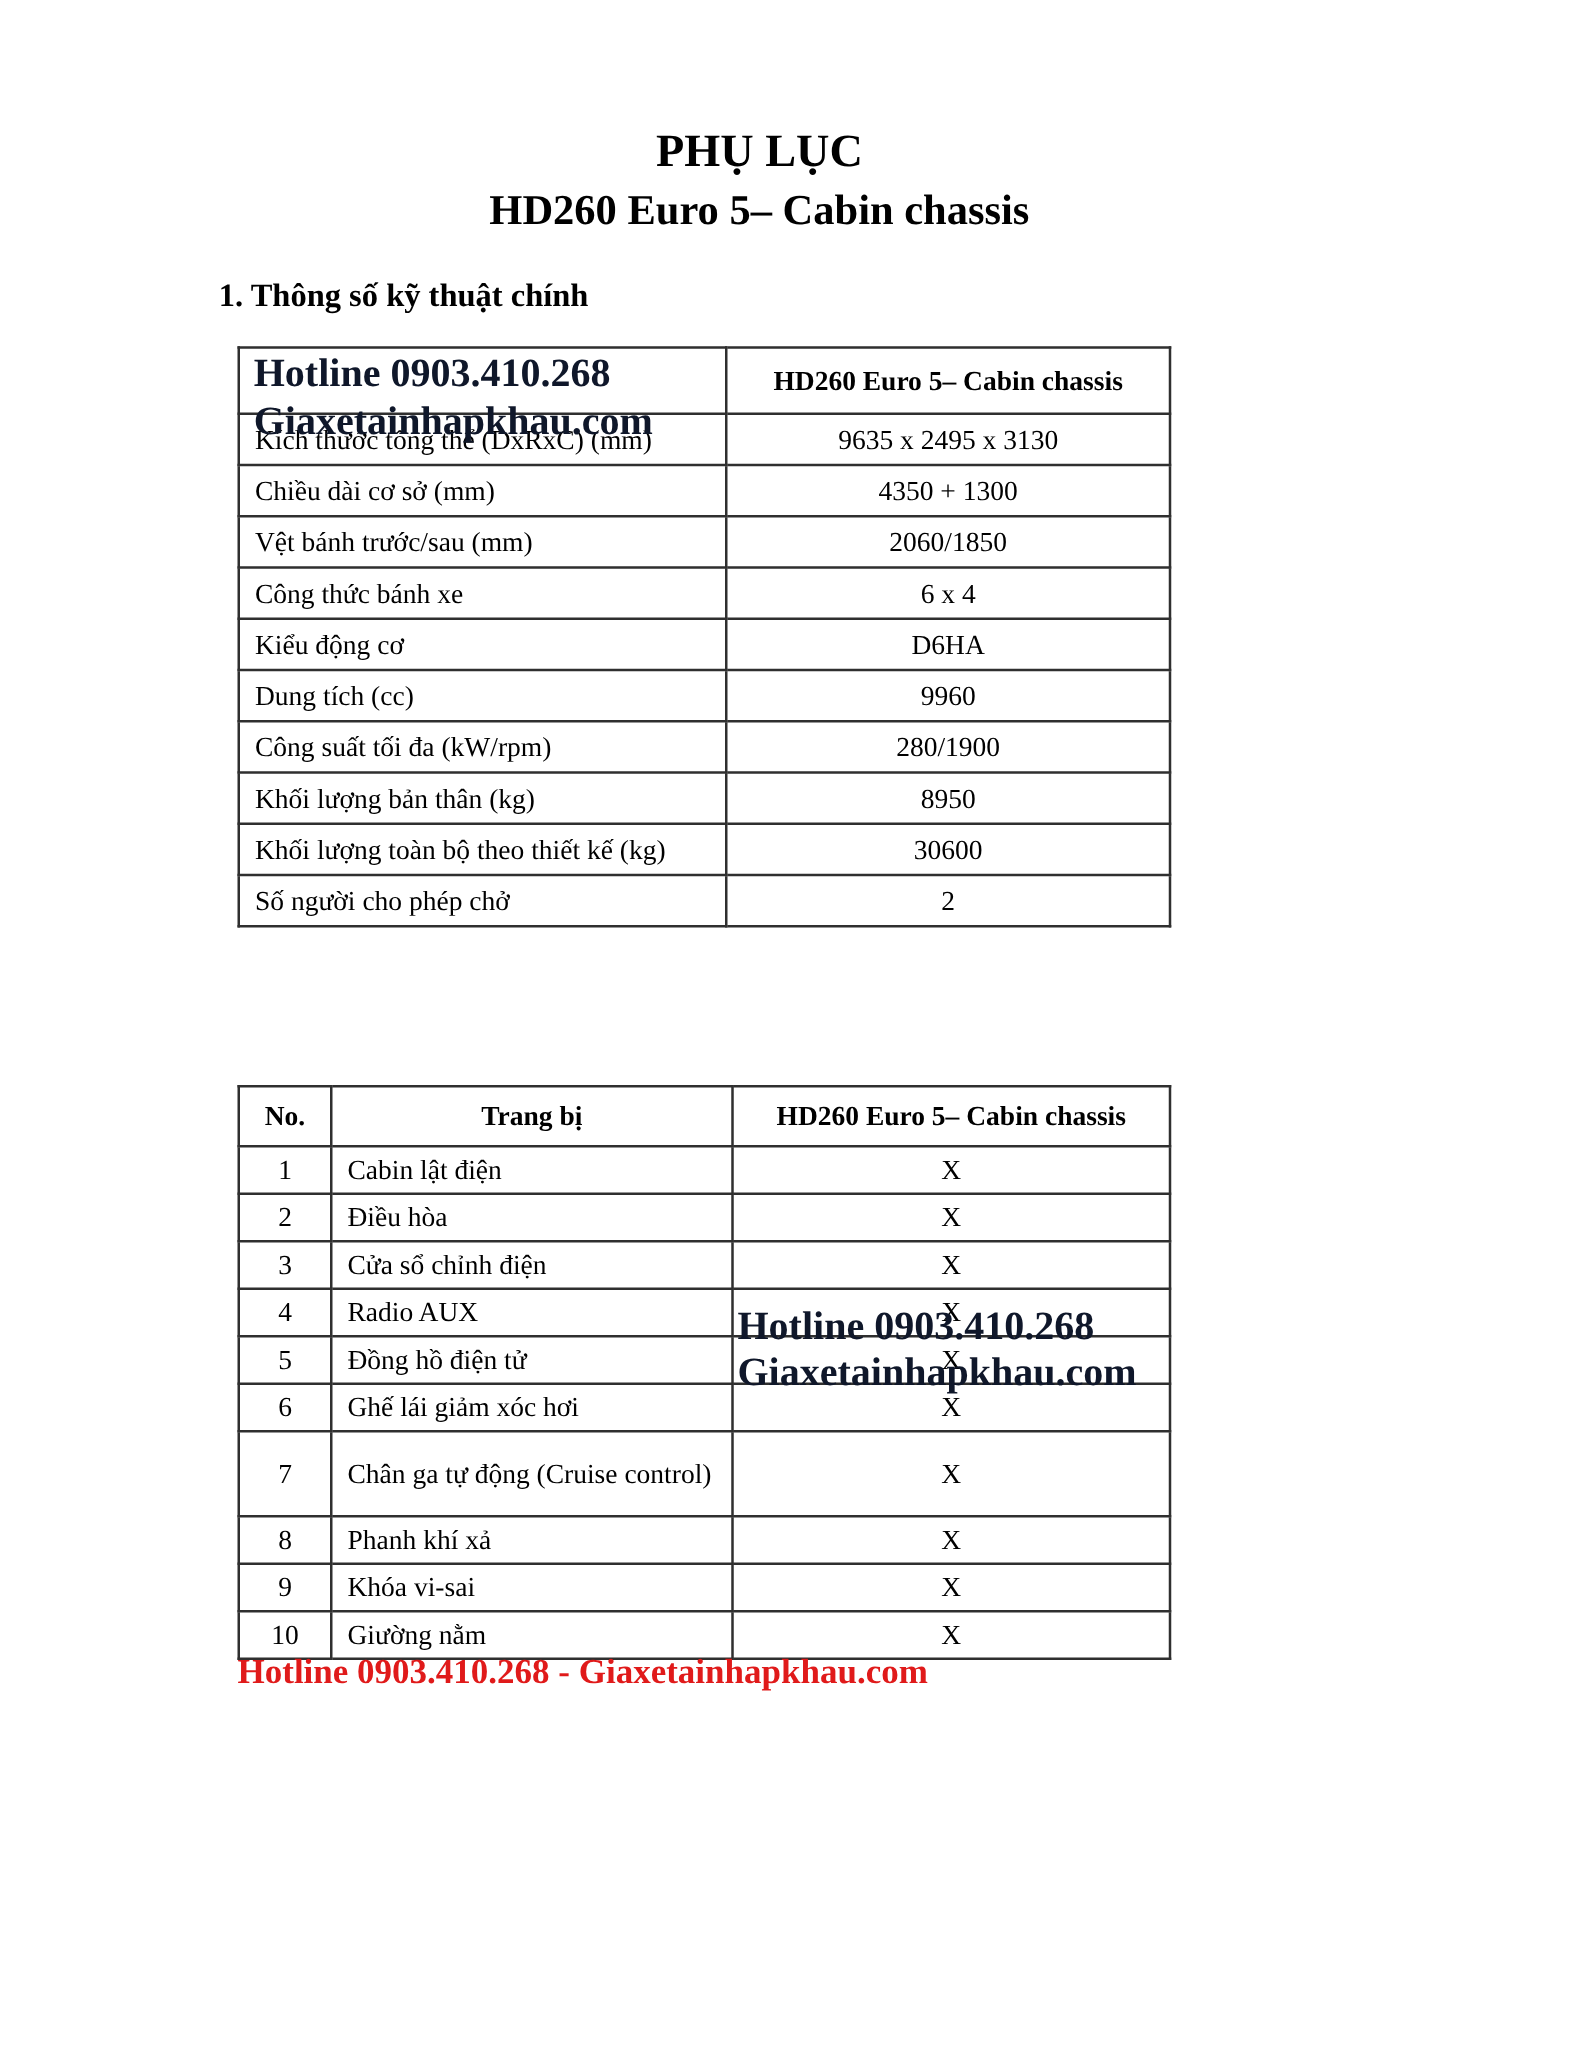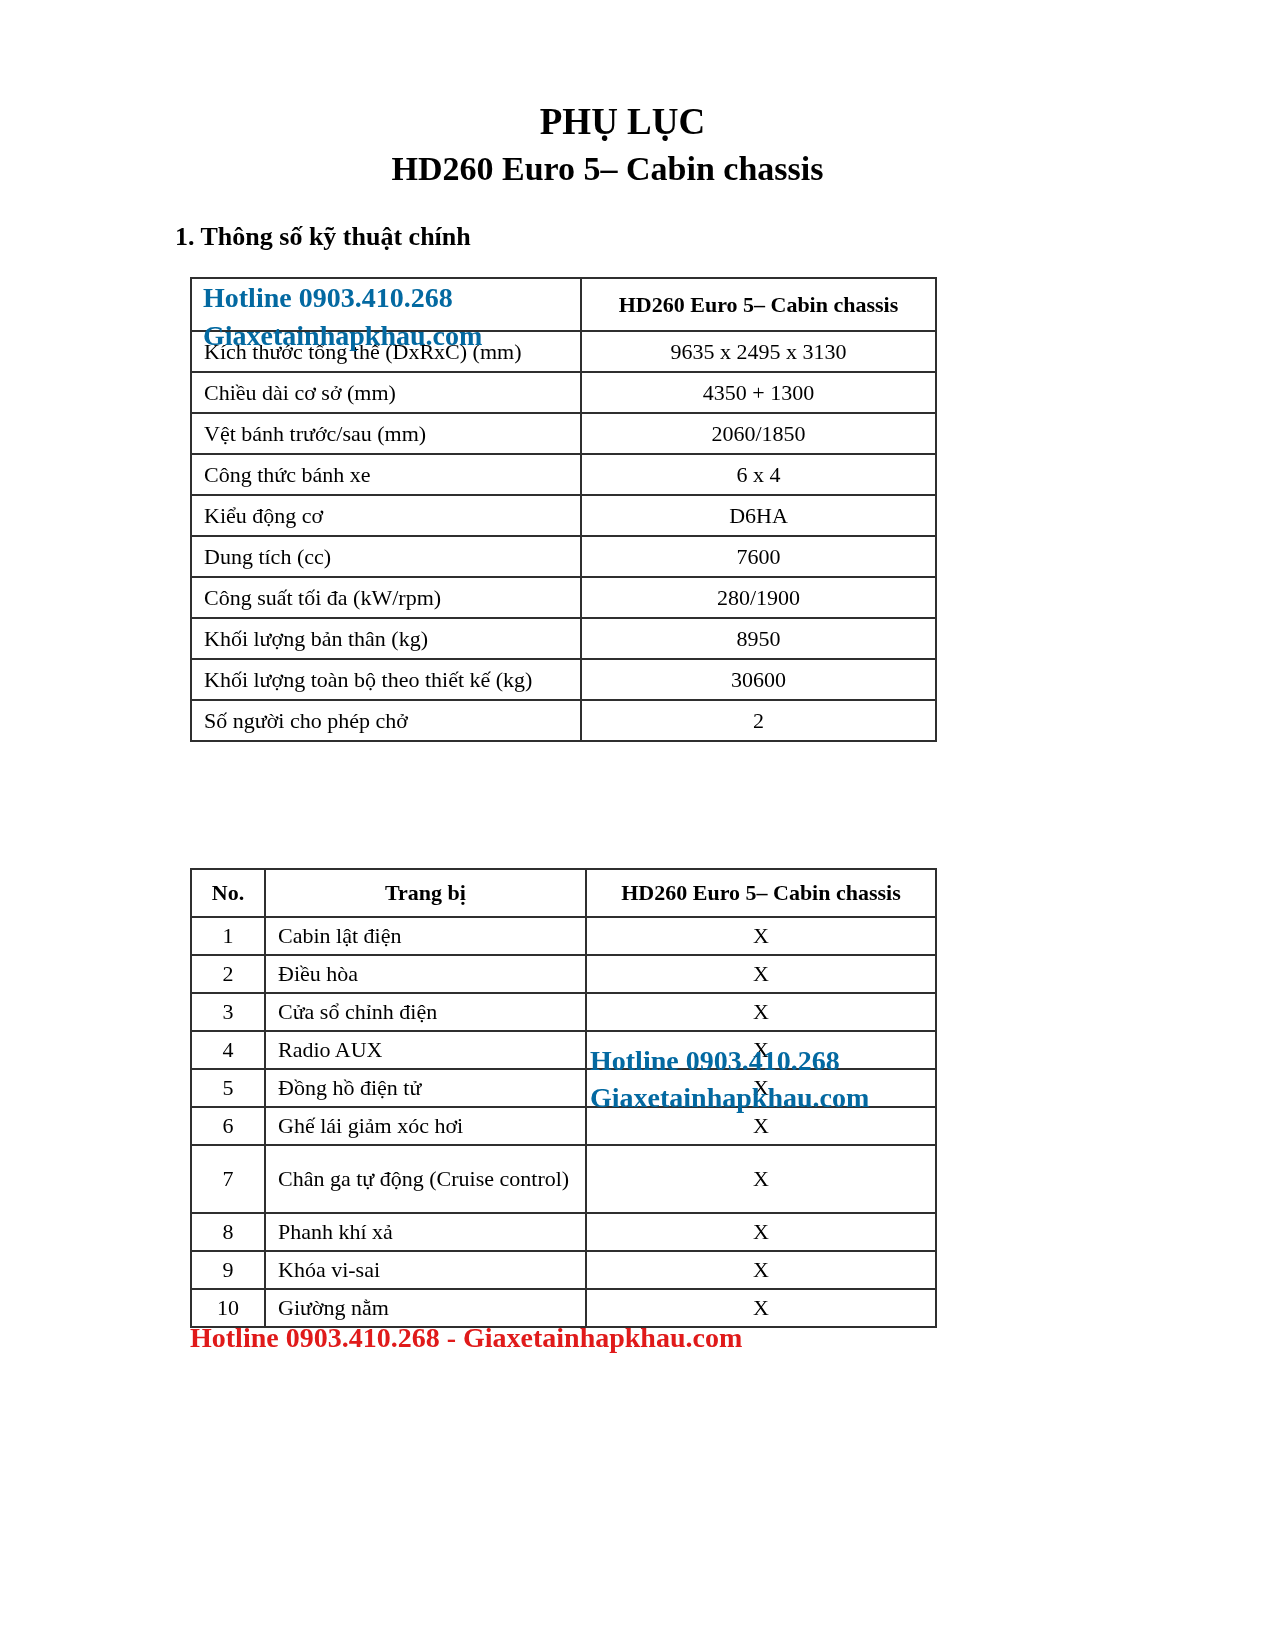--- a/index.html
+++ b/index.html
@@ -14,21 +14,21 @@
   }
 
   
   .title-line {
     position: absolute;
     left: 0;
     width: 1215px;
     text-align: center;
     font-weight: bold;
   }
-  .title1 { top: 100px; font-size: 37px; padding-left: 15px; }
+  .title1 { top: 100px; font-size: 37px; }
   .title2 { top: 150px; font-size: 34px; }
 
   
   .section-heading {
     position: absolute;
     left: 175px;
     font-weight: bold;
     font-size: 26px;
     white-space: nowrap;
   }
@@ -69,23 +69,23 @@
   .t2 tr.hdr { height: 48px; }
   .t2 tr.tall { height: 68px; }
   .t2 .no { text-align: center; }
   .t2 .item { text-align: left; padding: 2px 10px 2px 12px; }
   .t2 .x { text-align: center; }
   .t2 .hdr td { font-weight: bold; text-align: center; }
 
   
   .watermark {
     position: absolute;
-    color: #0369a1;
-    font-weight: bold;
-    font-size: 28px;
+    color: #0f172a;
+    font-weight: bold;
+    font-size: 32px;
     line-height: 38px;
     white-space: nowrap;
     z-index: 5;
   }
   .wm1 { left: 203px; top: 279px; }
   .wm2 { left: 590px; top: 1042px; line-height: 37px; }
   .footer-hotline {
     position: absolute;
     left: 190px;
     top: 1322px;
@@ -130,21 +130,21 @@
     <tr>
           <td class="lbl">Công thức bánh xe</td>
           <td class="val">6 x 4</td>
         </tr>
     <tr>
           <td class="lbl">Kiểu động cơ</td>
           <td class="val">D6HA</td>
         </tr>
     <tr>
           <td class="lbl">Dung tích (cc)</td>
-          <td class="val">7600</td>
+          <td class="val">9960</td>
         </tr>
     <tr>
           <td class="lbl">Công suất tối đa (kW/rpm)</td>
           <td class="val">280/1900</td>
         </tr>
     <tr>
           <td class="lbl">Khối lượng bản thân (kg)</td>
           <td class="val">8950</td>
         </tr>
     <tr>

